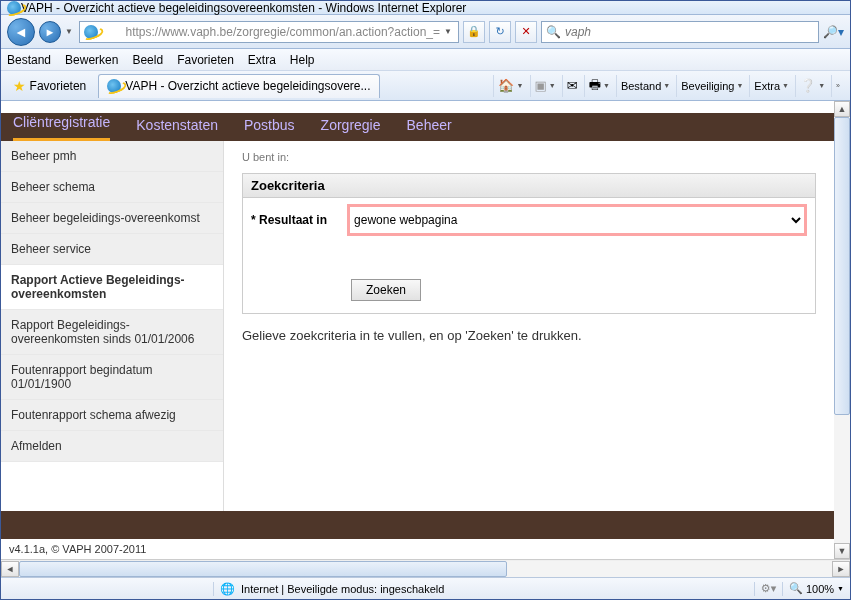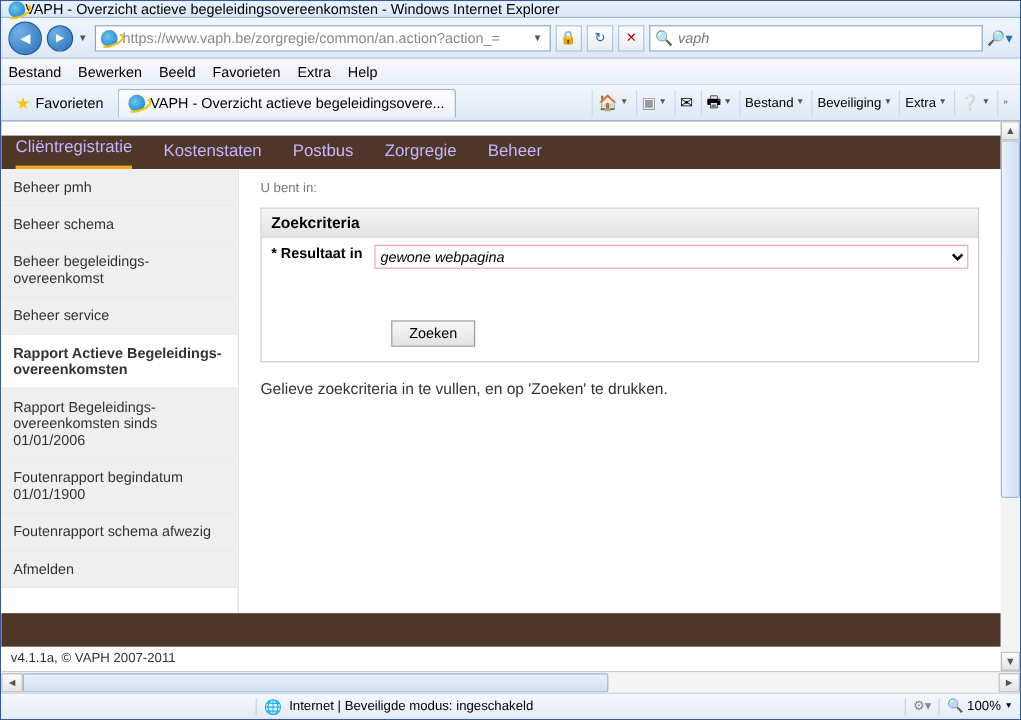--- a/index.html
+++ b/index.html
@@ -10,21 +10,21 @@
 .titlebar { height: 14px; background: linear-gradient(#e9f2fb,#d7e6f7); display: flex; align-items: center; padding: 0 6px; font-size: 12px; color: #000; border-bottom: 1px solid #a0b8d8; }
 .titlebar .title-text { flex: 1; white-space: nowrap; overflow: hidden; text-overflow: ellipsis; }
 
 
 .navbar { height: 34px; background: linear-gradient(#f2f6fc,#dde8f6); display: flex; align-items: center; padding: 0 6px; gap: 4px; border-bottom: 1px solid #a0b8d8; }
 .nav-btn { width: 28px; height: 28px; border-radius: 50%; background: radial-gradient(circle at 30% 30%, #6fb1e8, #2a6fb5); display: flex; align-items: center; justify-content: center; color: #fff; font-size: 14px; cursor: pointer; border: 1px solid #1e5a96; }
 .nav-btn.fwd { width: 22px; height: 22px; font-size: 11px; }
 .nav-drop { width: 10px; font-size: 8px; color: #555; cursor: pointer; }
 .addr { flex: 0 0 380px; height: 22px; background: #fff; border: 1px solid #8ca6c4; display: flex; align-items: center; padding: 0 4px; gap: 4px; }
 .addr .ie-small { width: 14px; height: 14px; }
-.addr input { border: none; outline: none; flex: 1; font-size: 12px; color: #888; }
+.addr input { border: none; outline: none; flex: 1; font-size: 12px; color: #888; text-align: right; }
 .icon-btn { width: 22px; height: 22px; border: 1px solid #b0c4de; background: linear-gradient(#fdfefe,#e8eef7); display: flex; align-items: center; justify-content: center; cursor: pointer; font-size: 11px; }
 .lock { color: #d4a017; }
 .refresh-x { color: #b00; }
 .search { flex: 1; height: 22px; background: #fff; border: 1px solid #8ca6c4; display: flex; align-items: center; padding: 0 4px; gap: 4px; }
 .search .mag { color: #2a6fb5; font-size: 12px; }
 .search input { border: none; outline: none; flex: 1; font-size: 12px; font-style: italic; color: #777; }
 
 
 .menubar { height: 22px; background: linear-gradient(#f7faff,#e8eef7); display: flex; align-items: center; padding: 0 6px; gap: 14px; border-bottom: 1px solid #cdd9ea; font-size: 12px; }
 .menubar span { cursor: pointer; }
@@ -45,32 +45,32 @@
 .viewport { flex: 1; background: #fff; position: relative; display: flex; flex-direction: column; overflow: hidden; }
 .app { flex: 1; display: flex; flex-direction: column; border-right: 16px solid #e8e8e8; position: relative; }
 
 
 .app-nav { height: 40px; background: #4e3629; display: flex; align-items: flex-end; padding: 0 12px; gap: 26px; border-top: 12px solid #fff; }
 .app-nav a { color: #c4b5fd; font-size: 14px; padding-bottom: 8px; cursor: pointer; }
 .app-nav a.active { border-bottom: 3px solid #f5a623; font-weight: 500; }
 
 
 .app-body { flex: 1; display: flex; background: #fff; }
-.sidebar { width: 198px; background: #fff; border-right: 1px solid #ddd; }
+.sidebar { width: 223px; background: #fff; border-right: 1px solid #ddd; }
 .sidebar .item { padding: 8px 10px; font-size: 12px; color: #333; border-bottom: 1px solid #e8e8e8; background: #efefef; cursor: pointer; }
 .sidebar .item.active { background: #fff; font-weight: bold; }
 .content { flex: 1; padding: 10px 18px; }
 .breadcrumb { font-size: 11px; color: #777; margin-bottom: 10px; }
 .page-title { font-size: 24px; color: #2a70b8; font-weight: normal; margin-bottom: 14px; }
 .panel { border: 1px solid #ccc; background: #fff; }
 .panel-head { background: linear-gradient(#f4f4f4,#e4e4e4); padding: 4px 8px; font-weight: bold; font-size: 13px; border-bottom: 1px solid #ccc; }
 .panel-body { padding: 6px 8px; }
-.form-row { display: flex; gap: 10px; margin-bottom: 6px; }
+.form-row { display: flex; align-items: center; gap: 20px; margin-bottom: 6px; }
 .form-row label { font-size: 12px; font-weight: bold; }
-.form-row select { flex: 1; height: 20px; border: 1px solid #fca5a5; font-size: 12px; background: #fff; font-style: italic; }
+.form-row select { flex: 1; height: 32px; border: 3px solid #fca5a5; font-size: 12px; background: #fff; }
 .btn { height: 22px; padding: 0 14px; background: linear-gradient(#f8f8f8,#e2e2e2); border: 1px solid #999; font-size: 12px; cursor: pointer; }
 .instr { margin-top: 14px; font-size: 13px; color: #333; }
 
 
 .app-footer { height: 28px; background: #4e3629; }
 .version { font-size: 11px; padding: 4px 8px; color: #333; background: #fff; }
 
 
 .hscroll { height: 18px; background: #efefef; border-top: 1px solid #ccc; display: flex; align-items: center; }
 .hscroll .arrow { width: 18px; height: 16px; background: linear-gradient(#fdfdfd,#e4e4e4); border: 1px solid #bbb; display: flex; align-items: center; justify-content: center; font-size: 9px; color: #555; cursor: pointer; }

